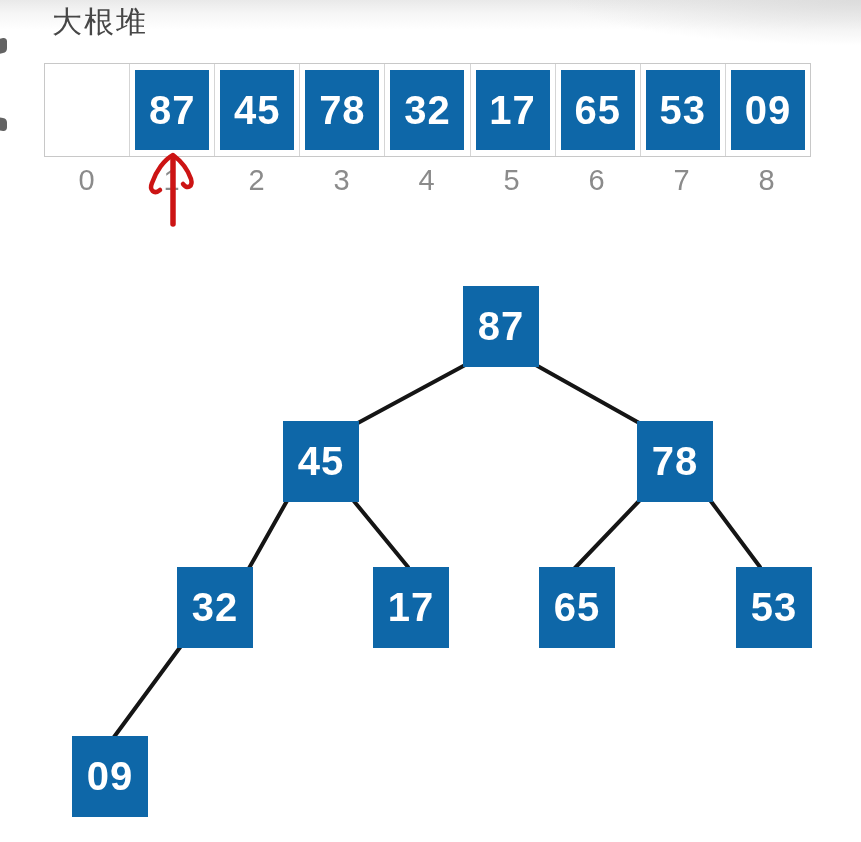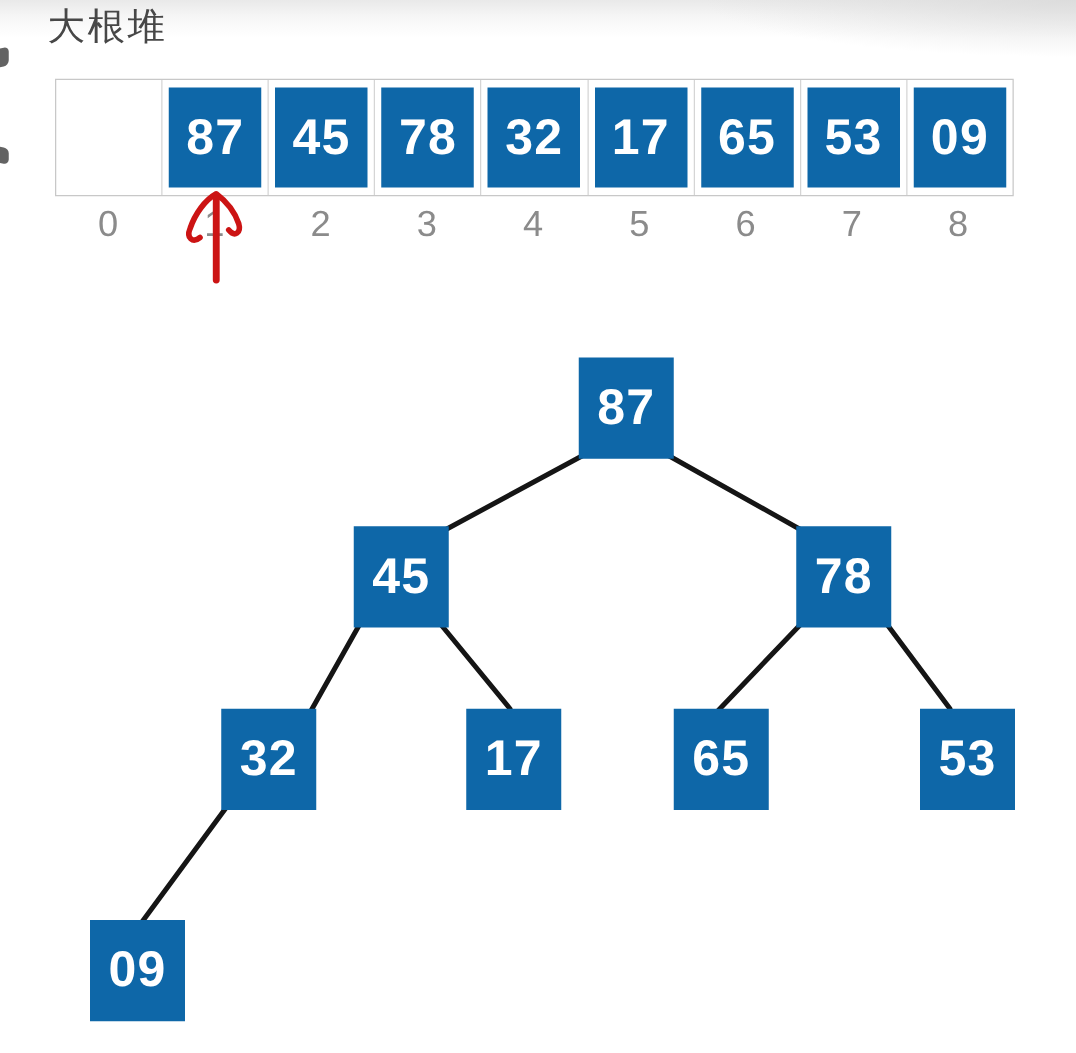--- a/index.html
+++ b/index.html
@@ -22,21 +22,21 @@
     opacity: .8; pointer-events: none;
   }
   .edge-artifact {
     position: absolute; left: 0; width: 7px; background: #2f2f2f;
     border-radius: 0 4px 4px 0; opacity: .75;
   }
   .edge-artifact.a1 { top: 38px; height: 15px; transform: skewY(-12deg); }
   .edge-artifact.a2 { top: 118px; height: 13px; transform: skewY(10deg); }
 
   .page-title {
-    position: absolute; left: 38px; top: 5px;
+    position: absolute; left: 52px; top: 5px;
     font-size: 30px; line-height: 34px; color: #474747;
     letter-spacing: 2px; font-weight: 500;
   }
 
   
   .array-box {
     position: absolute; left: 44px; top: 63px;
     width: 765px; height: 92px;
     border: 1px solid #c8c8c8;
     display: flex;

